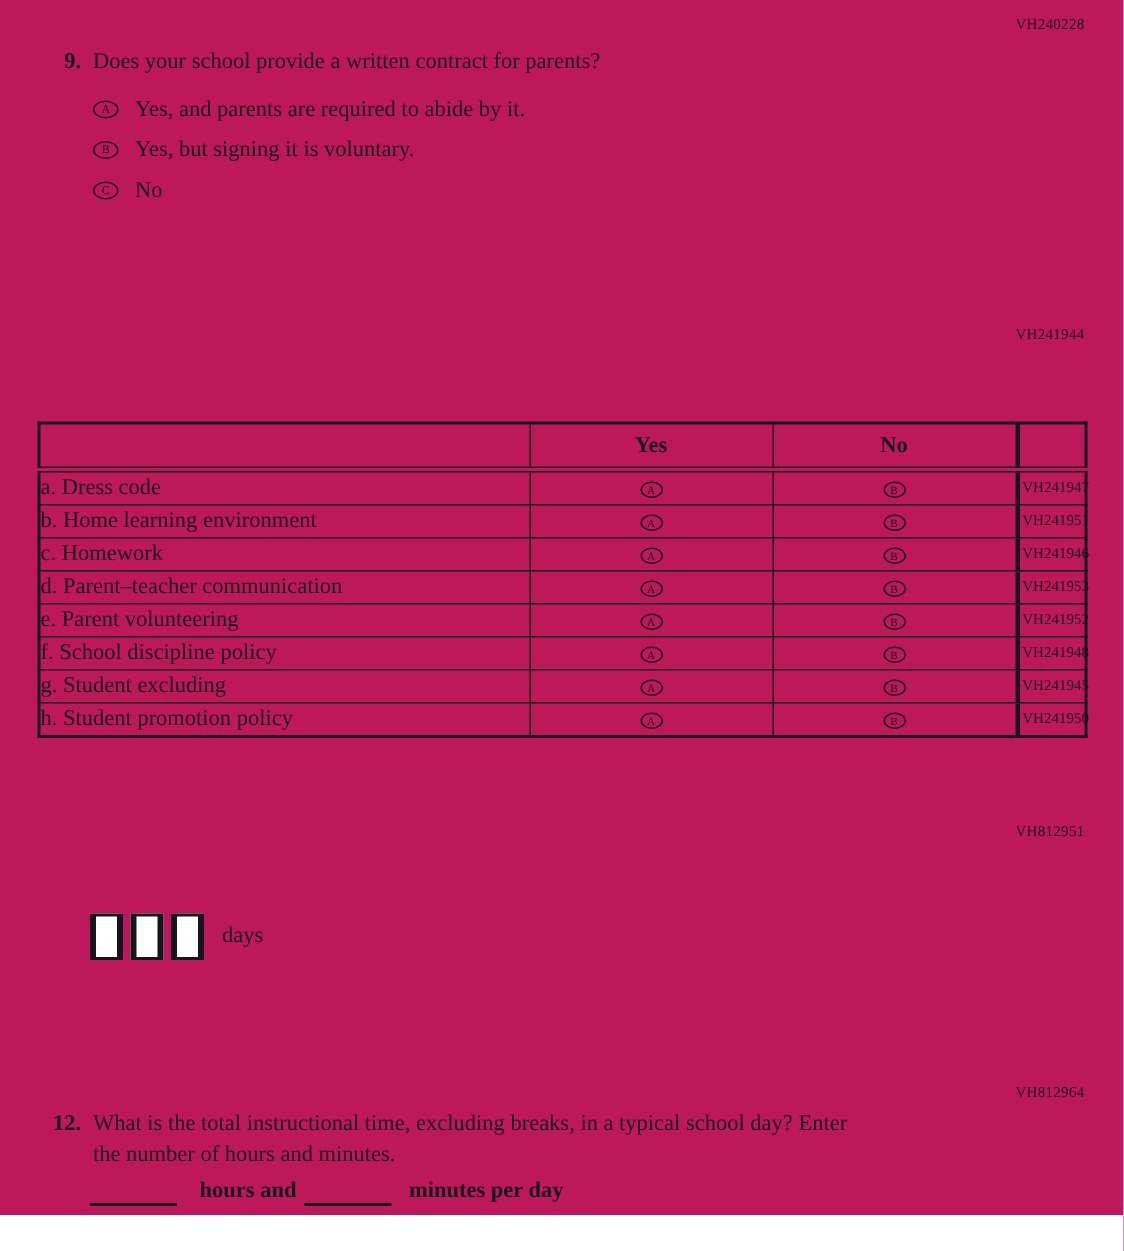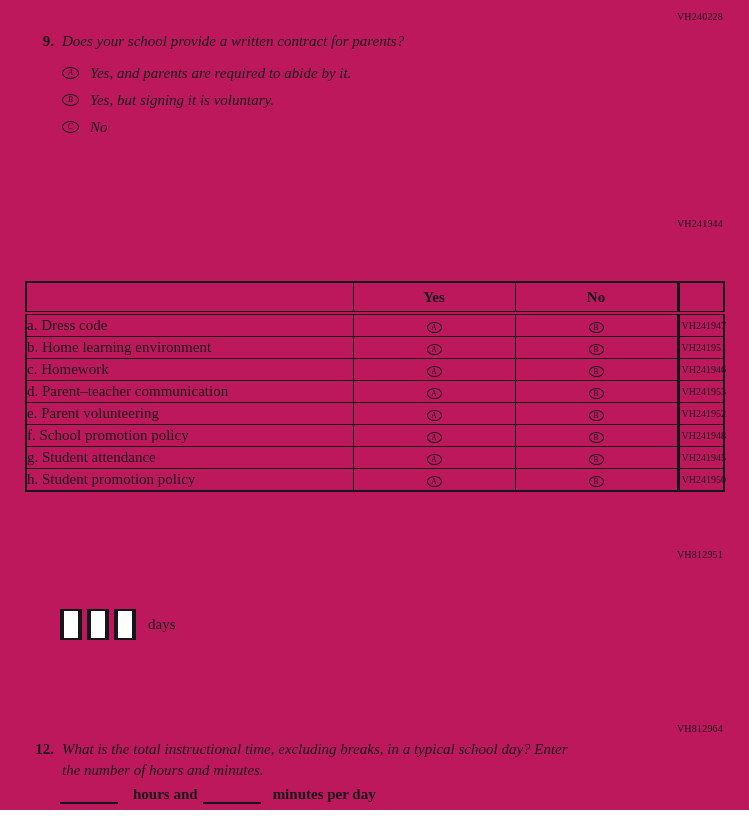--- a/index.html
+++ b/index.html
@@ -21,21 +21,21 @@
     white-space:nowrap;
   }
   .qblock { position:absolute; left:30px; display:flex; }
   .qnum {
     width:24px;
     text-align:right;
     font-weight:bold;
     flex:0 0 24px;
     line-height:21px;
   }
-  .qtext { margin-left:8px; line-height:21px;font-style:italic; }
+  .qtext { margin-left:8px; line-height:21px; }
   
   .options { margin-top:11px; }
   .option-row {
     display:flex;
     align-items:center;
     height:20px;
     margin-bottom:7px;
   }
   .bubble {
     display:inline-flex;
@@ -189,27 +189,27 @@
       <td class="bubble-cell"><span class="bubble">B</span></td>
       <td class="code-cell">VH241953</td>
     </tr>
     <tr>
       <td class="row-label">e. Parent volunteering</td>
       <td class="bubble-cell"><span class="bubble">A</span></td>
       <td class="bubble-cell"><span class="bubble">B</span></td>
       <td class="code-cell">VH241952</td>
     </tr>
     <tr>
-      <td class="row-label">f. School promotion policy</td>
+      <td class="row-label">f. School discipline policy</td>
       <td class="bubble-cell"><span class="bubble">A</span></td>
       <td class="bubble-cell"><span class="bubble">B</span></td>
       <td class="code-cell">VH241948</td>
     </tr>
     <tr>
-      <td class="row-label">g. Student attendance</td>
+      <td class="row-label">g. Student excluding</td>
       <td class="bubble-cell"><span class="bubble">A</span></td>
       <td class="bubble-cell"><span class="bubble">B</span></td>
       <td class="code-cell">VH241945</td>
     </tr>
     <tr>
       <td class="row-label">h. Student promotion policy</td>
       <td class="bubble-cell"><span class="bubble">A</span></td>
       <td class="bubble-cell"><span class="bubble">B</span></td>
       <td class="code-cell">VH241950</td>
     </tr>

